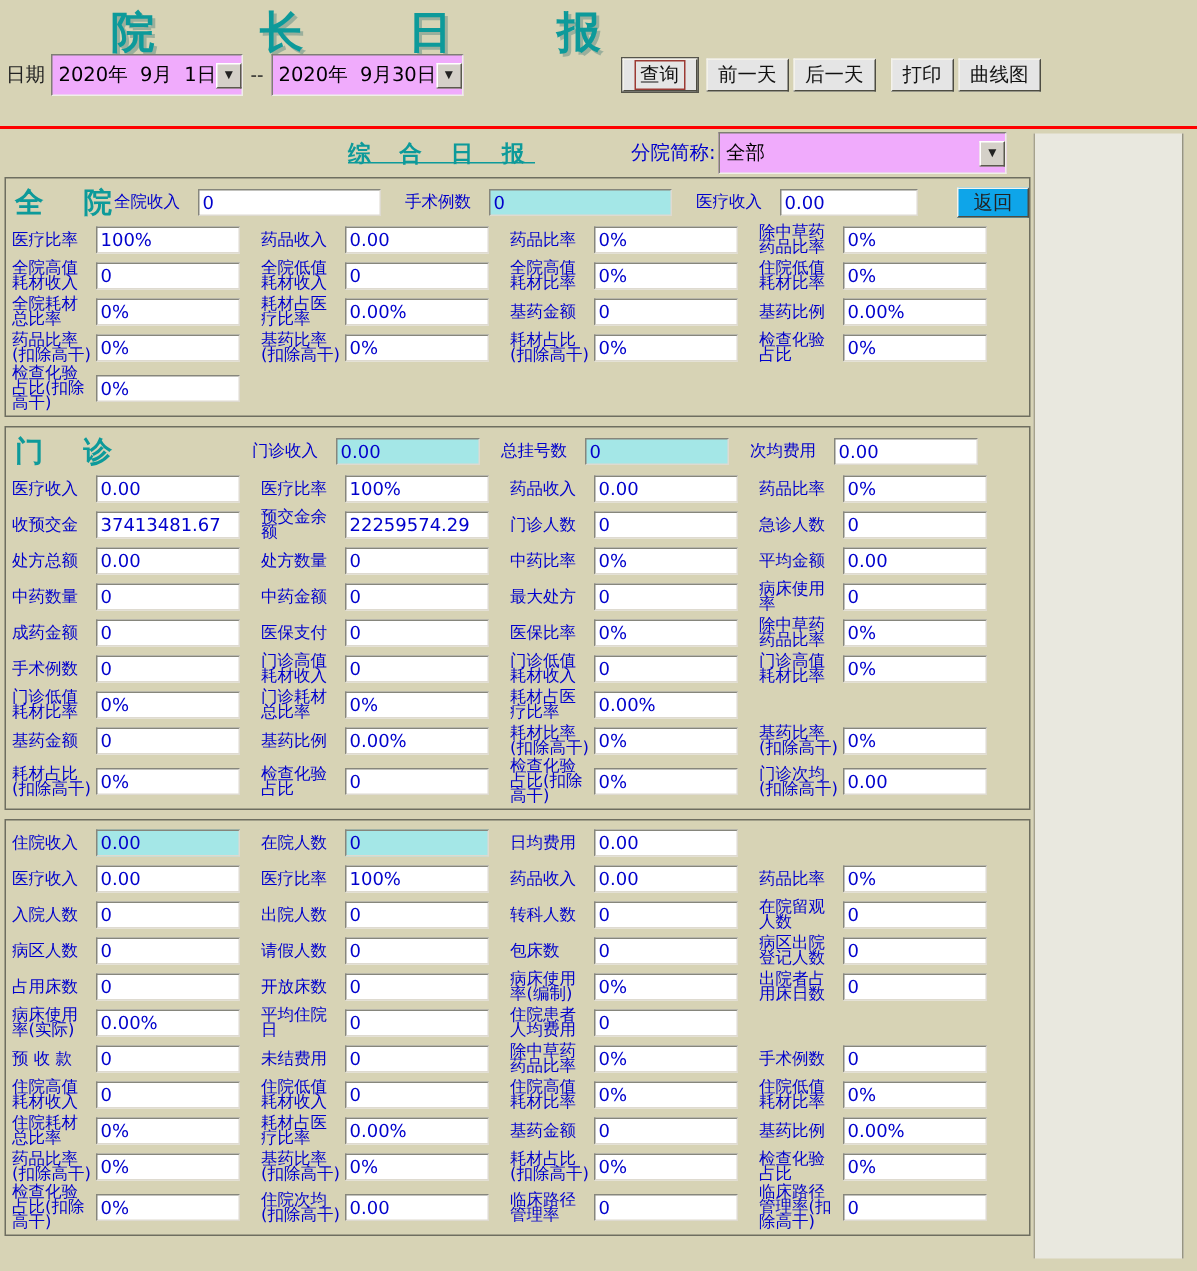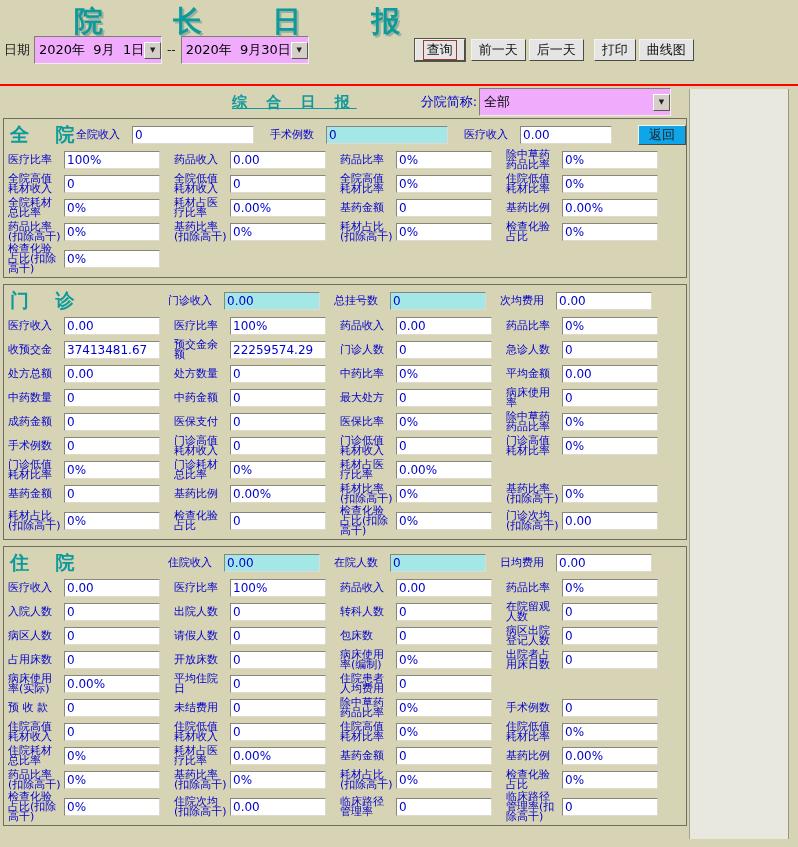--- a/index.html
+++ b/index.html
@@ -398,21 +398,20 @@
             <div class="fvalue">0%</div>
           </div>
           <div class="cell">
             <div class="flabel">门诊次均(扣除高干)</div>
             <div class="fvalue">0.00</div>
           </div>
         </div>
       </div>
       <div class="section">
         <div class="row">
-          <div class="sec-title">住 院</div>
           <div class="cell">
             <div class="flabel">住院收入</div>
             <div class="fvalue cyan">0.00</div>
           </div>
           <div class="cell">
             <div class="flabel">在院人数</div>
             <div class="fvalue cyan">0</div>
           </div>
           <div class="cell">
             <div class="flabel">日均费用</div>

